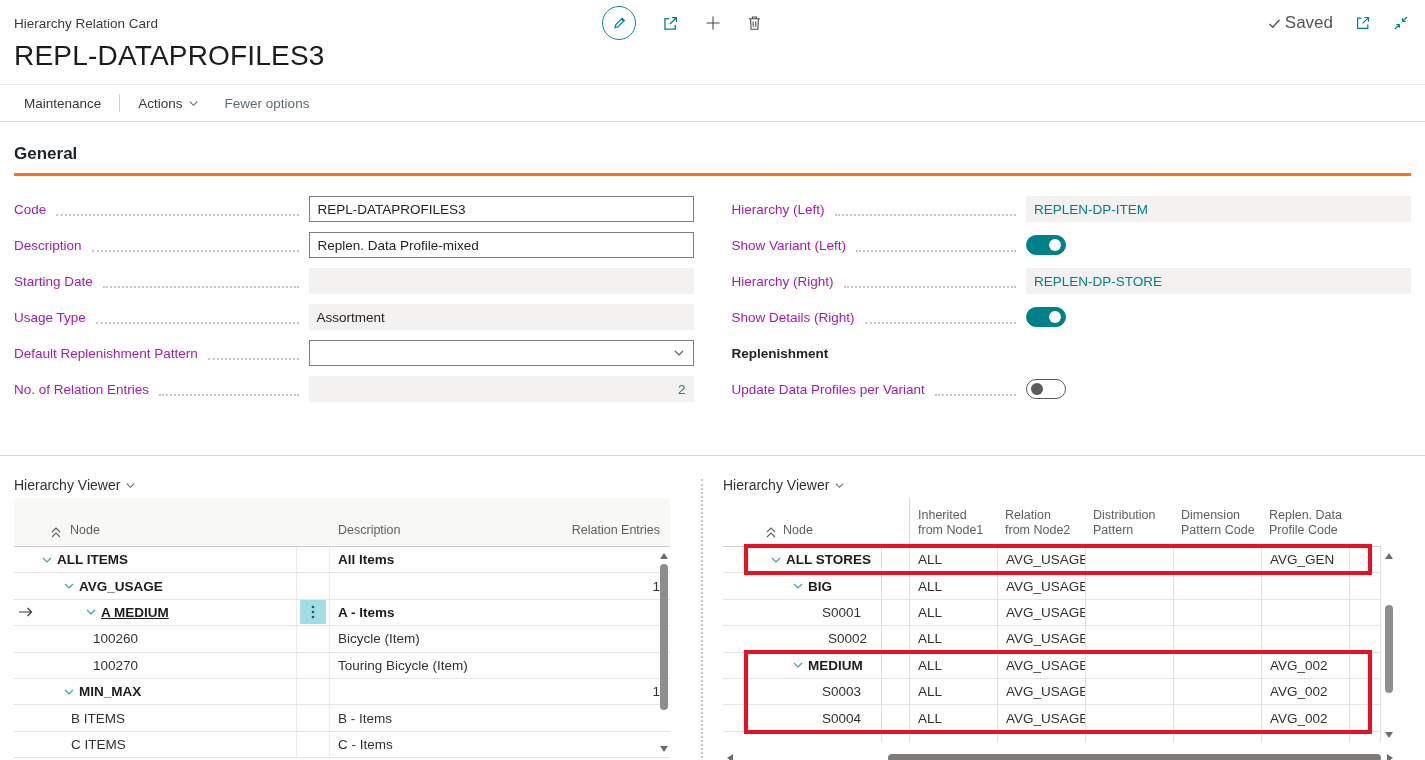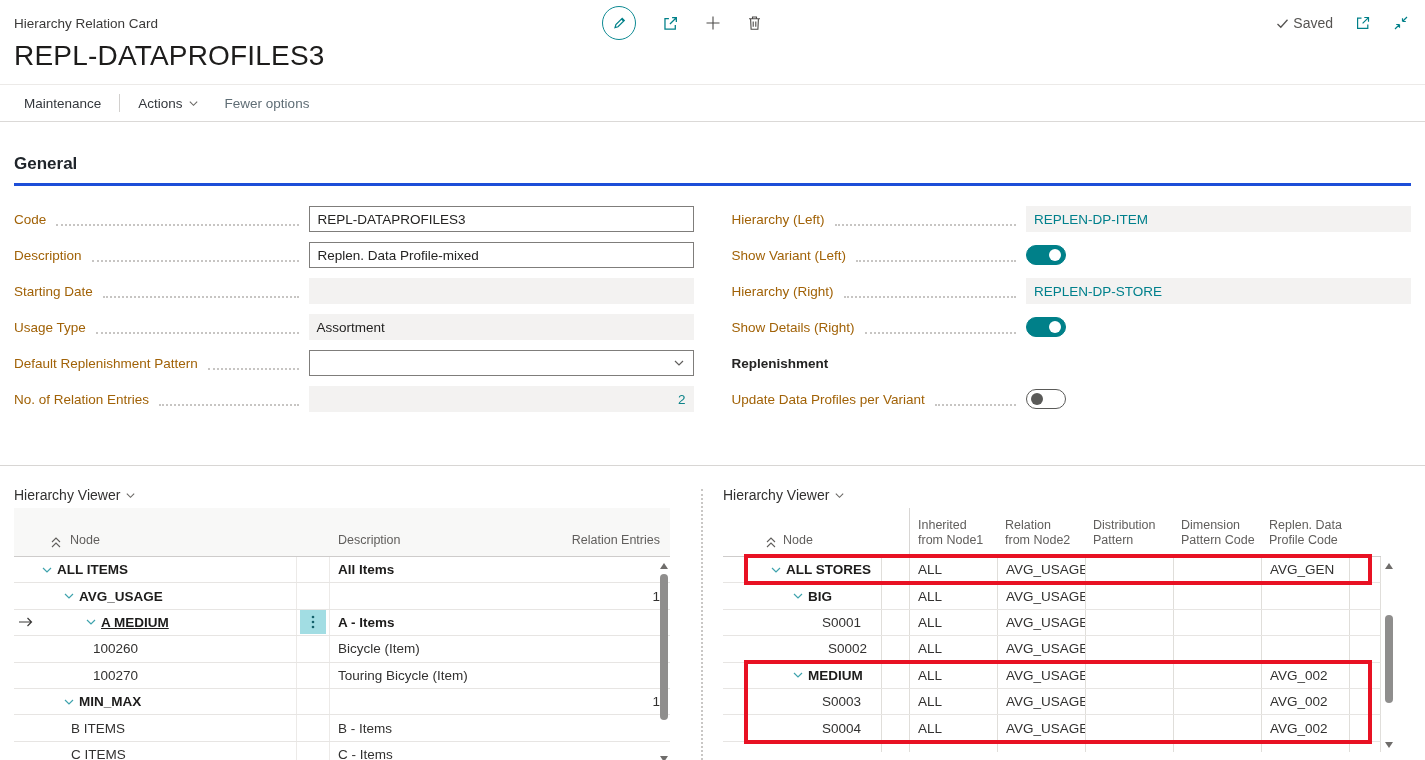--- a/index.html
+++ b/index.html
@@ -9,39 +9,39 @@
 
   
   .topbar { position:relative; display:flex; align-items:center; padding:10px 16px 0 14px; height:36px; }
   .caption { font-size:13.5px; color:#3b3a39; }
   .center-actions { position:absolute; left:602px; top:6px; display:flex; align-items:center; gap:26px; }
   .icon-btn { color:#008089; cursor:pointer; }
   .icon-btn.gray { color:#4d4b49; }
   .circle-btn { width:34px; height:34px; border:1.4px solid #0e8a93; border-radius:50%;
     display:flex; align-items:center; justify-content:center; color:#008089; }
   .topbar-right { margin-left:auto; display:flex; align-items:center; gap:22px; }
-  .saved { display:flex; align-items:center; gap:4px; font-size:14px; color:#565452; }
+  .saved { display:flex; align-items:center; gap:4px; font-size:17px; color:#565452; }
 
   
   h1 { margin:4px 0 0 14px; font-size:28px; font-weight:300; color:#1d1c1b; letter-spacing:.2px; }
   .menubar { margin-top:12px; height:38px; border-top:1px solid #eceae8; border-bottom:1px solid #dbd9d7;
     display:flex; align-items:center; padding-left:24px; font-size:13.5px; }
   .menu-item { color:#33373c; cursor:pointer; display:flex; align-items:center; gap:5px; }
   .menu-item.muted { color:#5f6d75; }
   .menu-sep { width:1px; height:18px; background:#d2d0ce; margin:0 18px; }
   .menu-gap { width:26px; }
   .chev-gray { color:#6b6966; }
 
   
   .general { padding:0 14px; }
-  .section-title { margin-top:32px; padding-bottom:9px; border-bottom:3px solid #1d4ed8;
+  .section-title { margin-top:22px; padding-bottom:9px; border-bottom:3px solid #f97316;
     font-size:17px; font-weight:700; color:#20252b; }
   .fields { display:grid; grid-template-columns:1fr 1fr; column-gap:38px; margin-top:20px; }
   .frow { display:flex; align-items:center; height:26px; margin-bottom:10px; }
-  .flabel { font-size:13.5px; color:#a16207; white-space:nowrap; }
+  .flabel { font-size:13.5px; color:#a21caf; white-space:nowrap; }
   .leader { flex:1; min-width:16px; border-bottom:2px dotted #c7c5c3; margin:0 10px; transform:translateY(6px); }
   .fcontrol { width:385px; flex:none; display:flex; align-items:center; }
   .tinput { width:100%; height:26px; border:1px solid #7f7d7b; padding:0 8px; font-size:13.5px;
     font-family:"Liberation Sans",sans-serif; color:#252423; background:#fff; }
   .grayfield { width:100%; height:26px; background:#f3f2f1; display:flex; align-items:center;
     padding:0 8px; font-size:13.5px; color:#252423; }
   .grayfield .link { color:#00808c; cursor:pointer; }
   .grayfield .num { margin-left:auto; color:#0d8389; }
   .dropdown { width:100%; height:26px; border:1px solid #7f7d7b; background:#fff; display:flex;
     align-items:center; justify-content:flex-end; padding:0 8px; color:#605e5c; cursor:pointer; }

